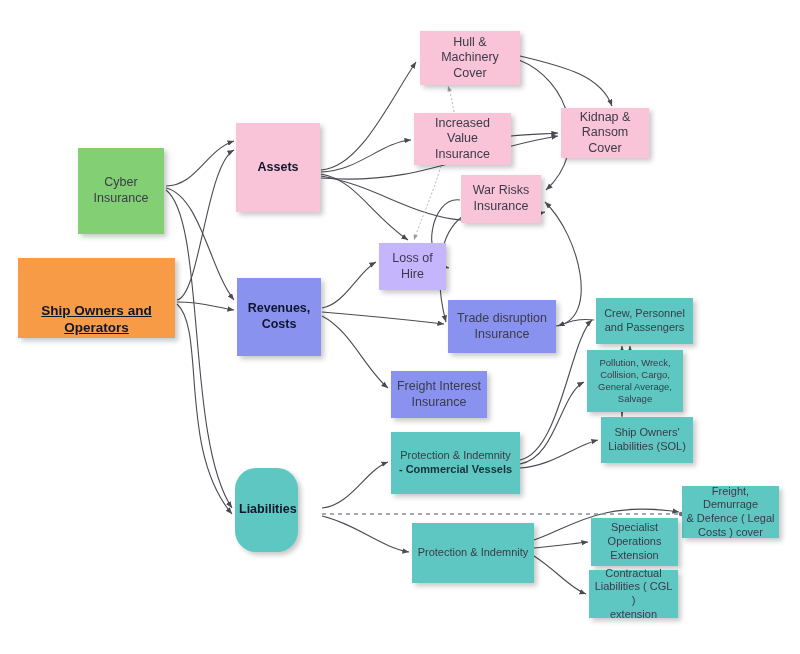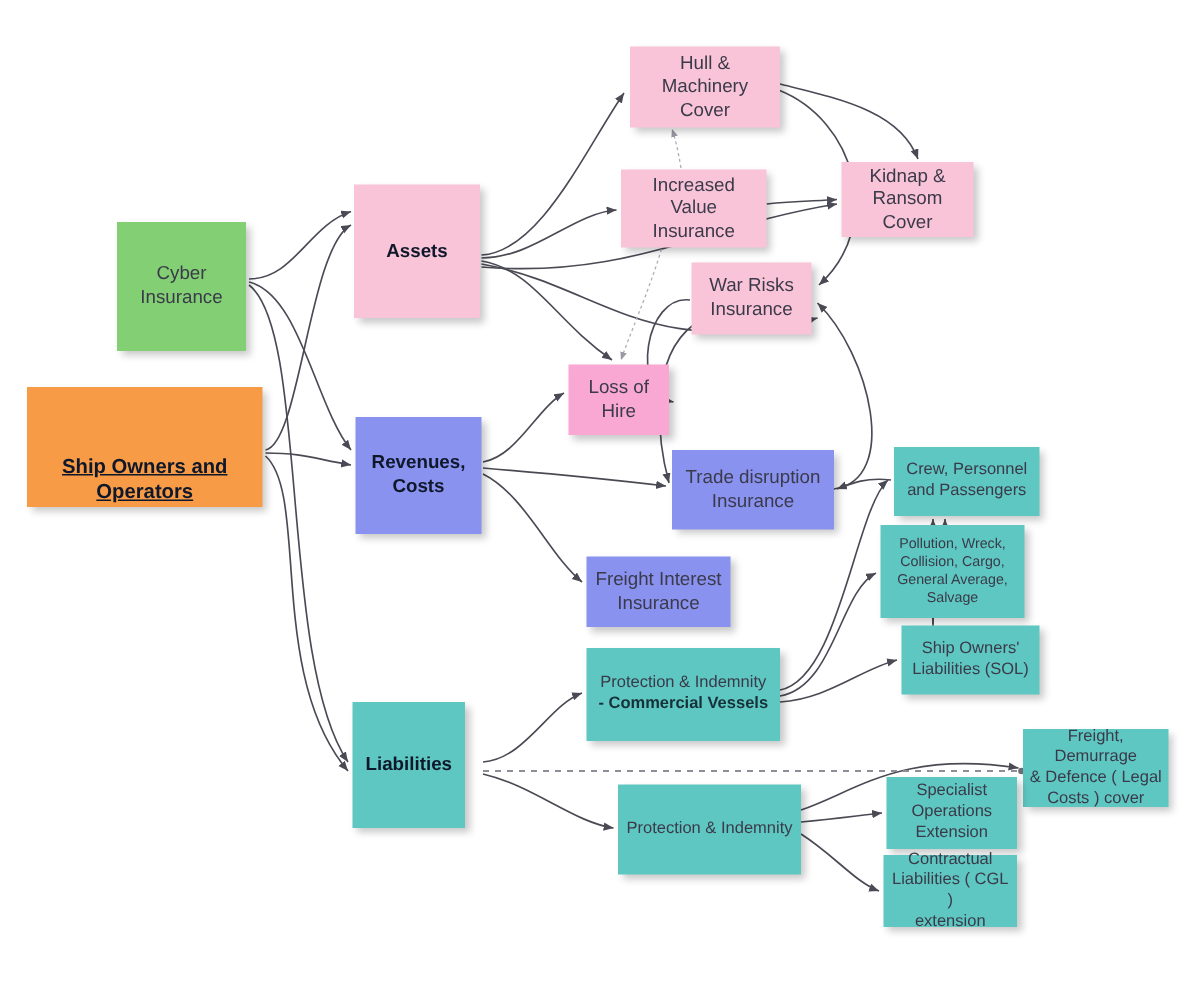--- a/index.html
+++ b/index.html
@@ -96,36 +96,36 @@
       </div>
       <div class="node lg bold underline" style="left: 18px; top: 258px; width: 157px; height: 80px; background: rgb(247, 155, 70);">
         <span class="lbl">Ship Owners and<br>Operators</span>
       </div>
       <div class="node md bold" style="left: 236px; top: 123px; width: 84px; height: 89px; background: rgb(250, 196, 216);">
         <span class="lbl">Assets</span>
       </div>
       <div class="node md bold" style="left: 237px; top: 278px; width: 84px; height: 78px; background: rgb(138, 146, 240);">
         <span class="lbl">Revenues,<br>Costs</span>
       </div>
-      <div class="node md bold" style="left: 235px; top: 468px; width: 75px; height: 84px; background: rgb(94, 199, 193);">
+      <div class="node md bold" style="left: 235px; top: 468px; width: 63px; height: 84px; background: rgb(94, 199, 193); border-radius: 21px;">
         <span class="lbl">Liabilities</span>
       </div>
       <div class="node md" style="left: 420px; top: 31px; width: 100px; height: 54px; background: rgb(250, 196, 216);">
         <span class="lbl">Hull &amp; Machinery<br>Cover</span>
       </div>
       <div class="node md" style="left: 414px; top: 113px; width: 97px; height: 52px; background: rgb(250, 196, 216);">
         <span class="lbl">Increased Value<br>Insurance</span>
       </div>
       <div class="node md" style="left: 561px; top: 108px; width: 88px; height: 50px; background: rgb(250, 196, 216);">
         <span class="lbl">Kidnap &amp;<br>Ransom Cover</span>
       </div>
       <div class="node md" style="left: 461px; top: 175px; width: 80px; height: 48px; background: rgb(250, 196, 216);">
         <span class="lbl">War Risks<br>Insurance</span>
       </div>
-      <div class="node md" style="left: 379px; top: 243px; width: 67px; height: 47px; background: #f9a8d4;">
+      <div class="node md" style="left: 379px; top: 243px; width: 67px; height: 47px; background: #c4b5fd;">
         <span class="lbl">Loss of<br>Hire</span>
       </div>
       <div class="node md" style="left: 448px; top: 300px; width: 108px; height: 53px; background: rgb(138, 146, 240);">
         <span class="lbl">Trade disruption<br>Insurance</span>
       </div>
       <div class="node md" style="left: 391px; top: 371px; width: 96px; height: 47px; background: rgb(138, 146, 240);">
         <span class="lbl">Freight Interest<br>Insurance</span>
       </div>
       <div class="node sm" style="left: 596px; top: 298px; width: 97px; height: 46px; background: rgb(94, 199, 193);">
         <span class="lbl">Crew, Personnel<br>and Passengers</span>

